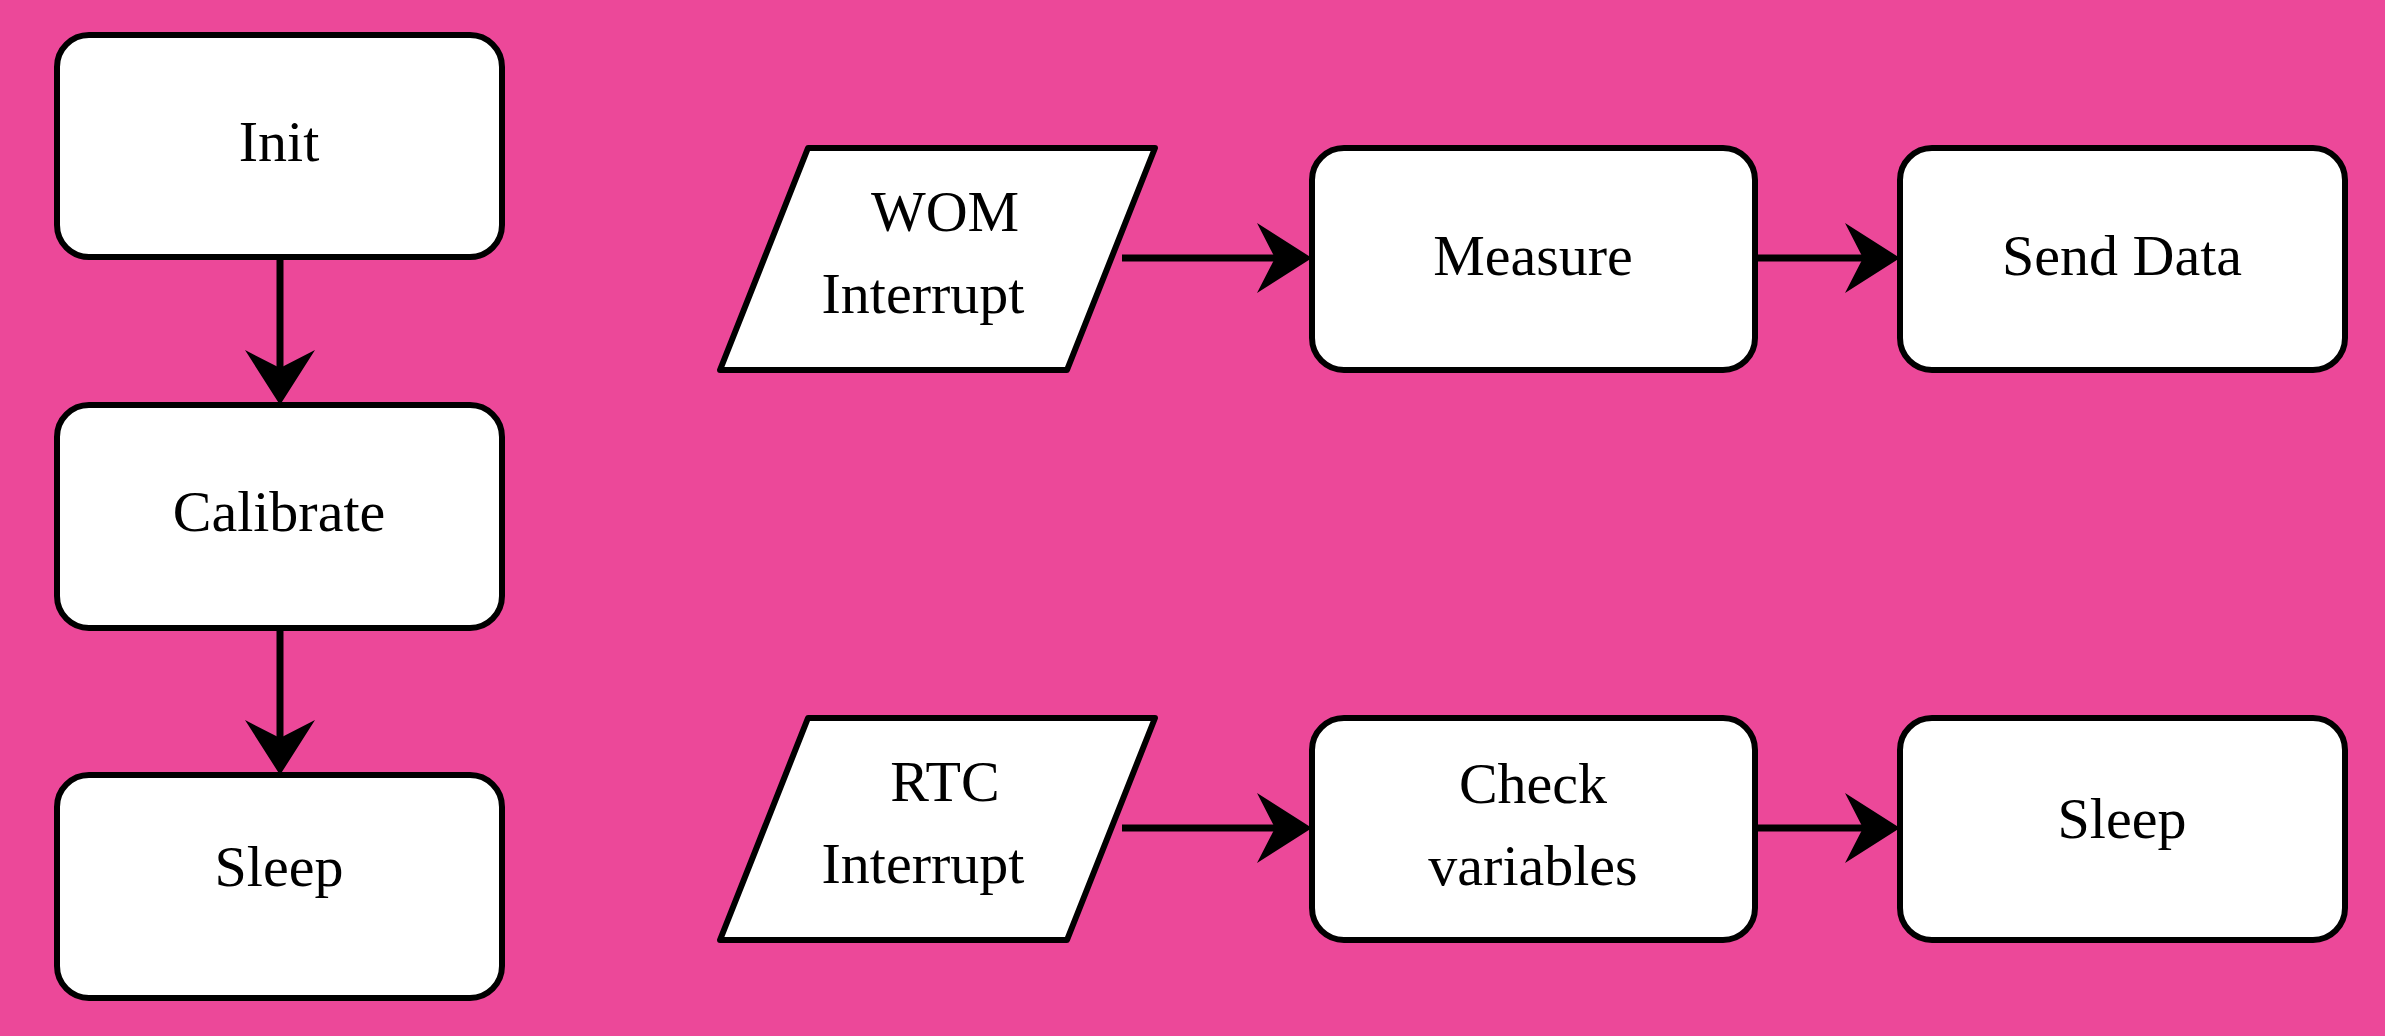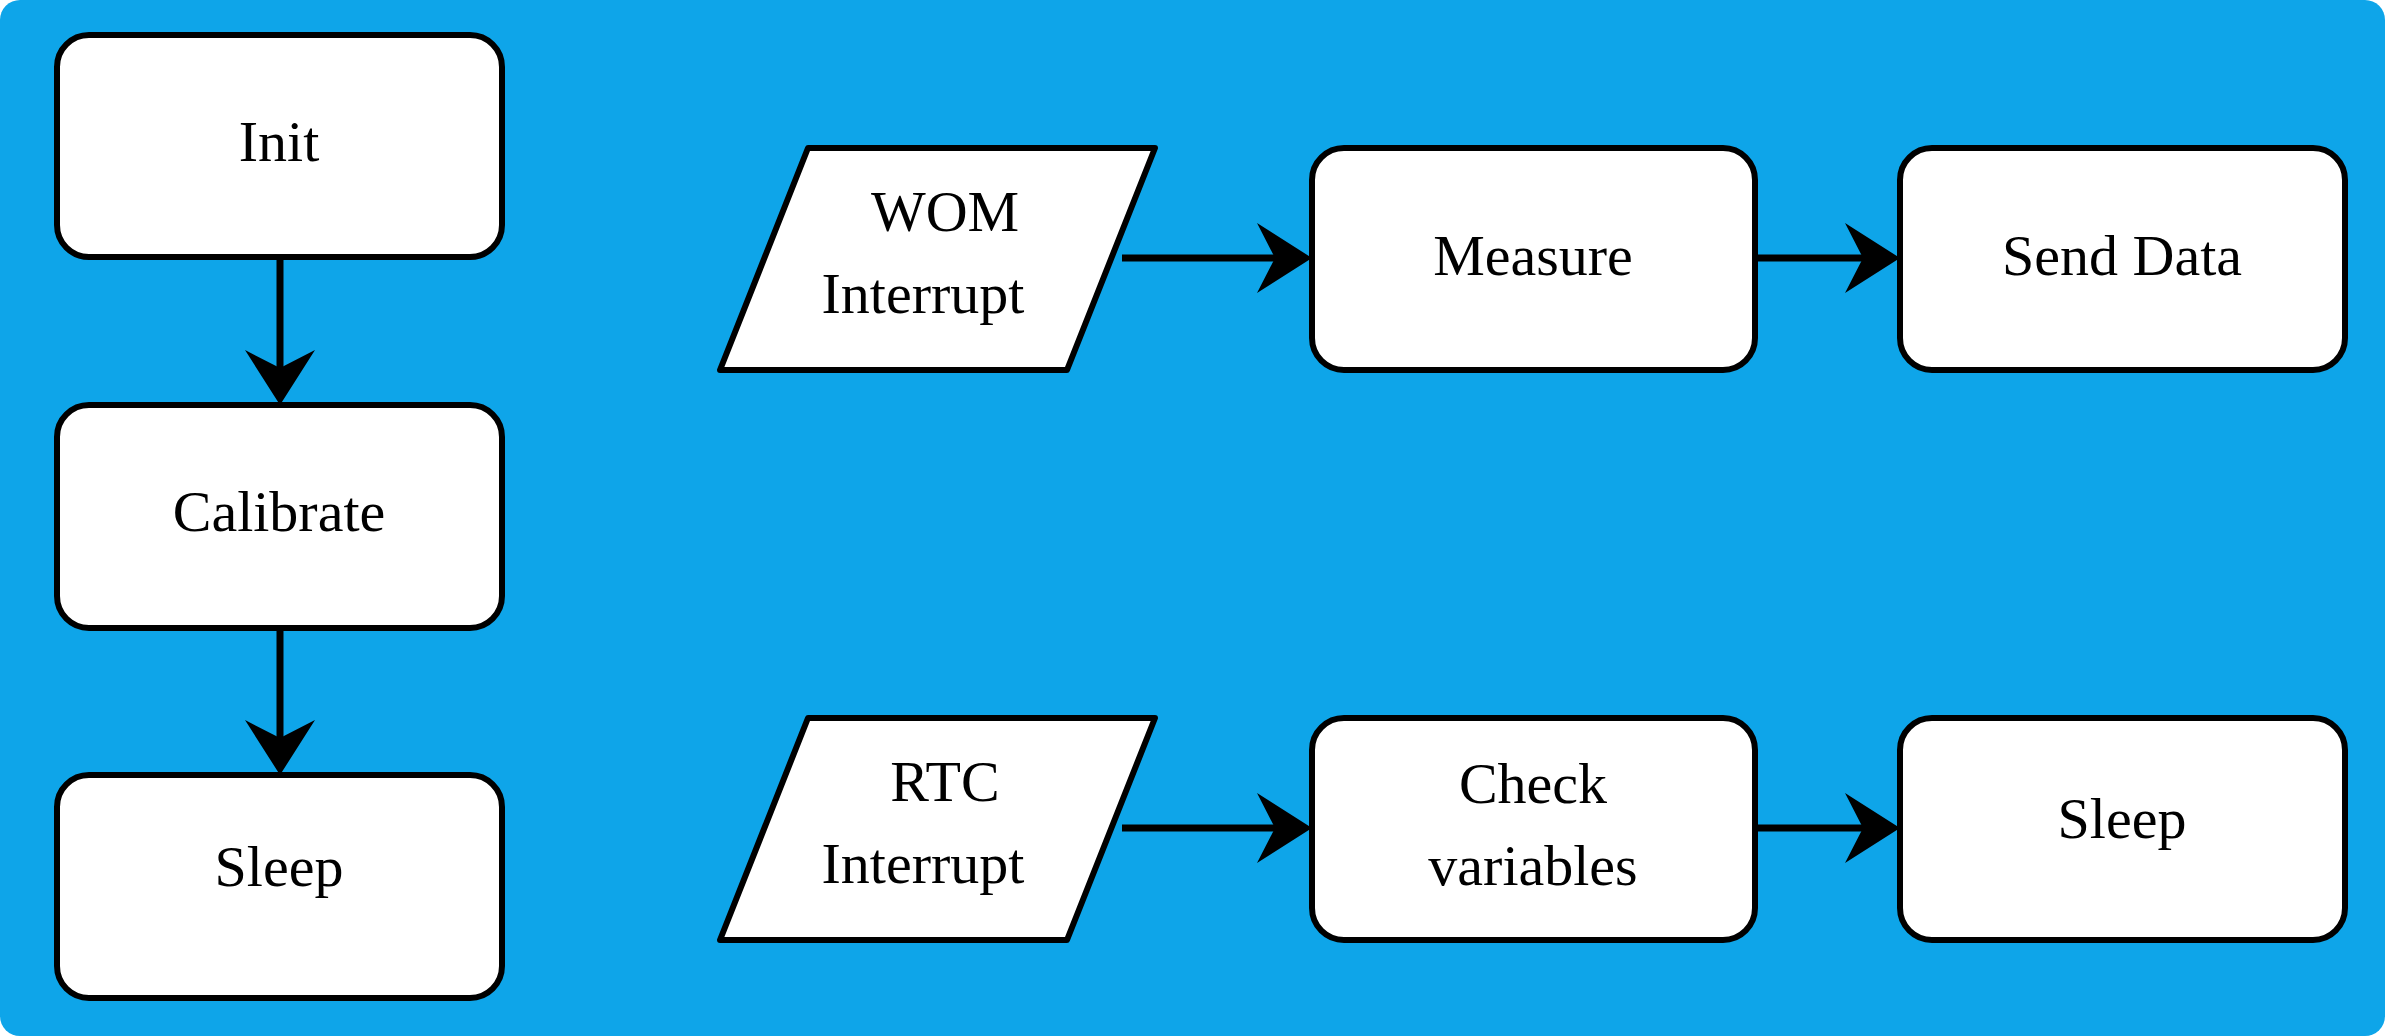--- a/index.html
+++ b/index.html
@@ -8,23 +8,22 @@
     padding: 0;
     background: #ffffff;
   }
   body {
     font-family: "Liberation Serif", "DejaVu Serif", serif;
   }
   #canvas {
     position: relative;
     width: 2385px;
     height: 1036px;
-    background: #0ea5e9;
+    background: #ec4899;
     overflow: hidden;
-    border-radius: 20px;
   }
   #flow-svg {
     position: absolute;
     top: 0;
     left: 0;
     width: 2385px;
     height: 1036px;
     display: block;
   }
   .node-shape {

